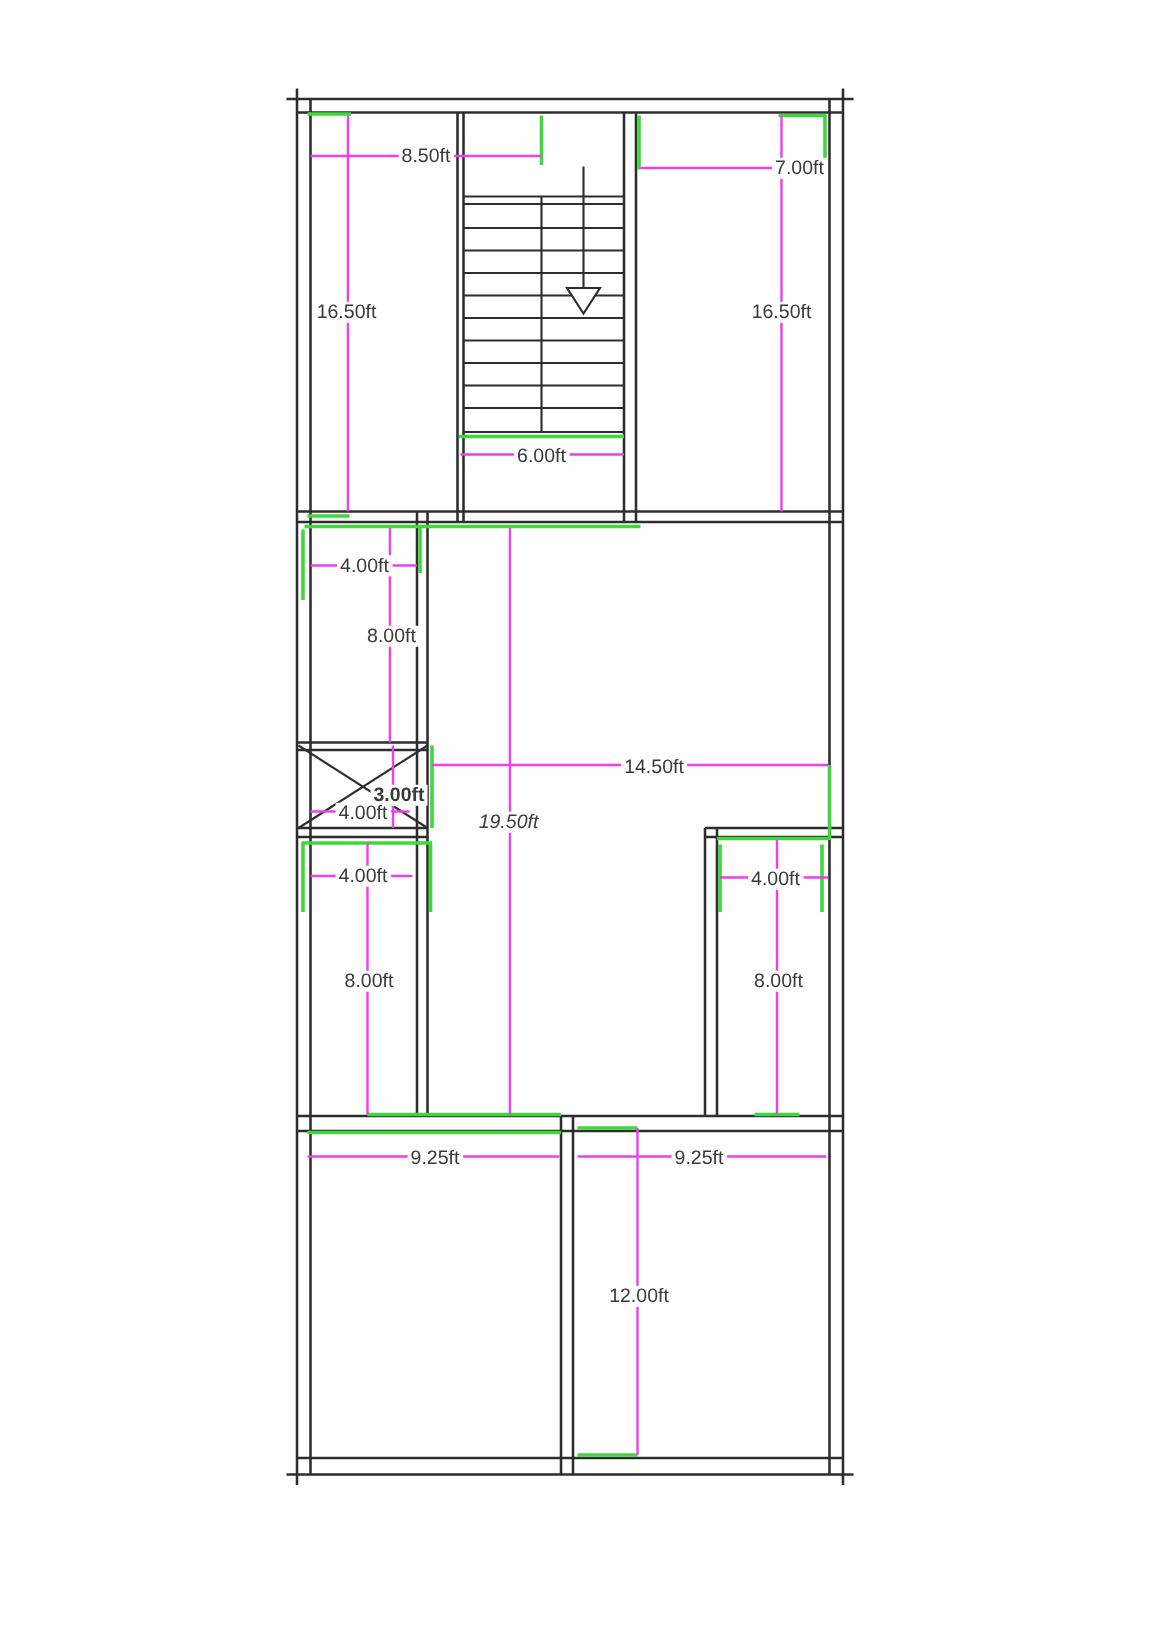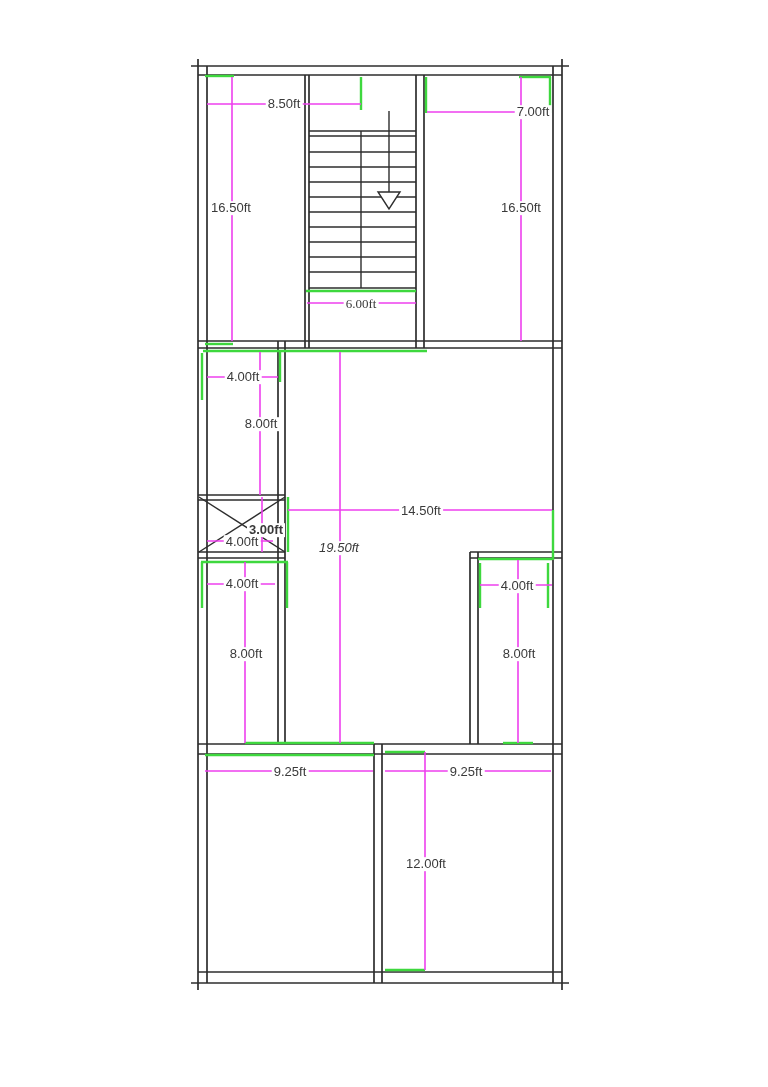--- a/index.html
+++ b/index.html
@@ -186,26 +186,26 @@
       <line x1="385" y1="771" x2="551" y2="771"></line>
       <line x1="425" y1="752" x2="425" y2="970"></line>
     </g>
   </svg>
 
   <div>
     <span class="dim-label" style="left:284px; top:104px;">8.50ft</span>
     <span class="dim-label" style="left:488px; top:112px;margin-left:45px;">7.00ft</span>
     <span class="dim-label" style="left:231px; top:208px;">16.50ft</span>
     <span class="dim-label" style="left:521px; top:208px;">16.50ft</span>
-    <span class="dim-label" style="left:361px; top:304px;font-family:Liberation Serif, serif;">6.00ft</span>
+    <span class="dim-label" style="left:361px; top:304px;">6.00ft</span>
     <span class="dim-label" style="left:243px; top:377px;">4.00ft</span>
     <span class="dim-label" style="left:261px; top:424px;">8.00ft</span>
     <span class="dim-label" style="left:266px; top:530px;font-weight:bold;">3.00ft</span>
     <span class="dim-label" style="left:242px; top:542px;">4.00ft</span>
-    <span class="dim-label" style="left:421px; top:511px;">14.50ft</span>
+    <span class="dim-label" style="left:436px; top:511px;">14.50ft</span>
     <span class="dim-label" style="left:339px; top:548px;font-style:italic;">19.50ft</span>
     <span class="dim-label" style="left:242px; top:584px;">4.00ft</span>
     <span class="dim-label" style="left:246px; top:654px;">8.00ft</span>
     <span class="dim-label" style="left:517px; top:586px;">4.00ft</span>
     <span class="dim-label" style="left:519px; top:654px;">8.00ft</span>
     <span class="dim-label" style="left:290px; top:772px;">9.25ft</span>
     <span class="dim-label" style="left:466px; top:772px;">9.25ft</span>
     <span class="dim-label" style="left:426px; top:864px;text-align:right;">12.00ft</span>
   </div>
 

